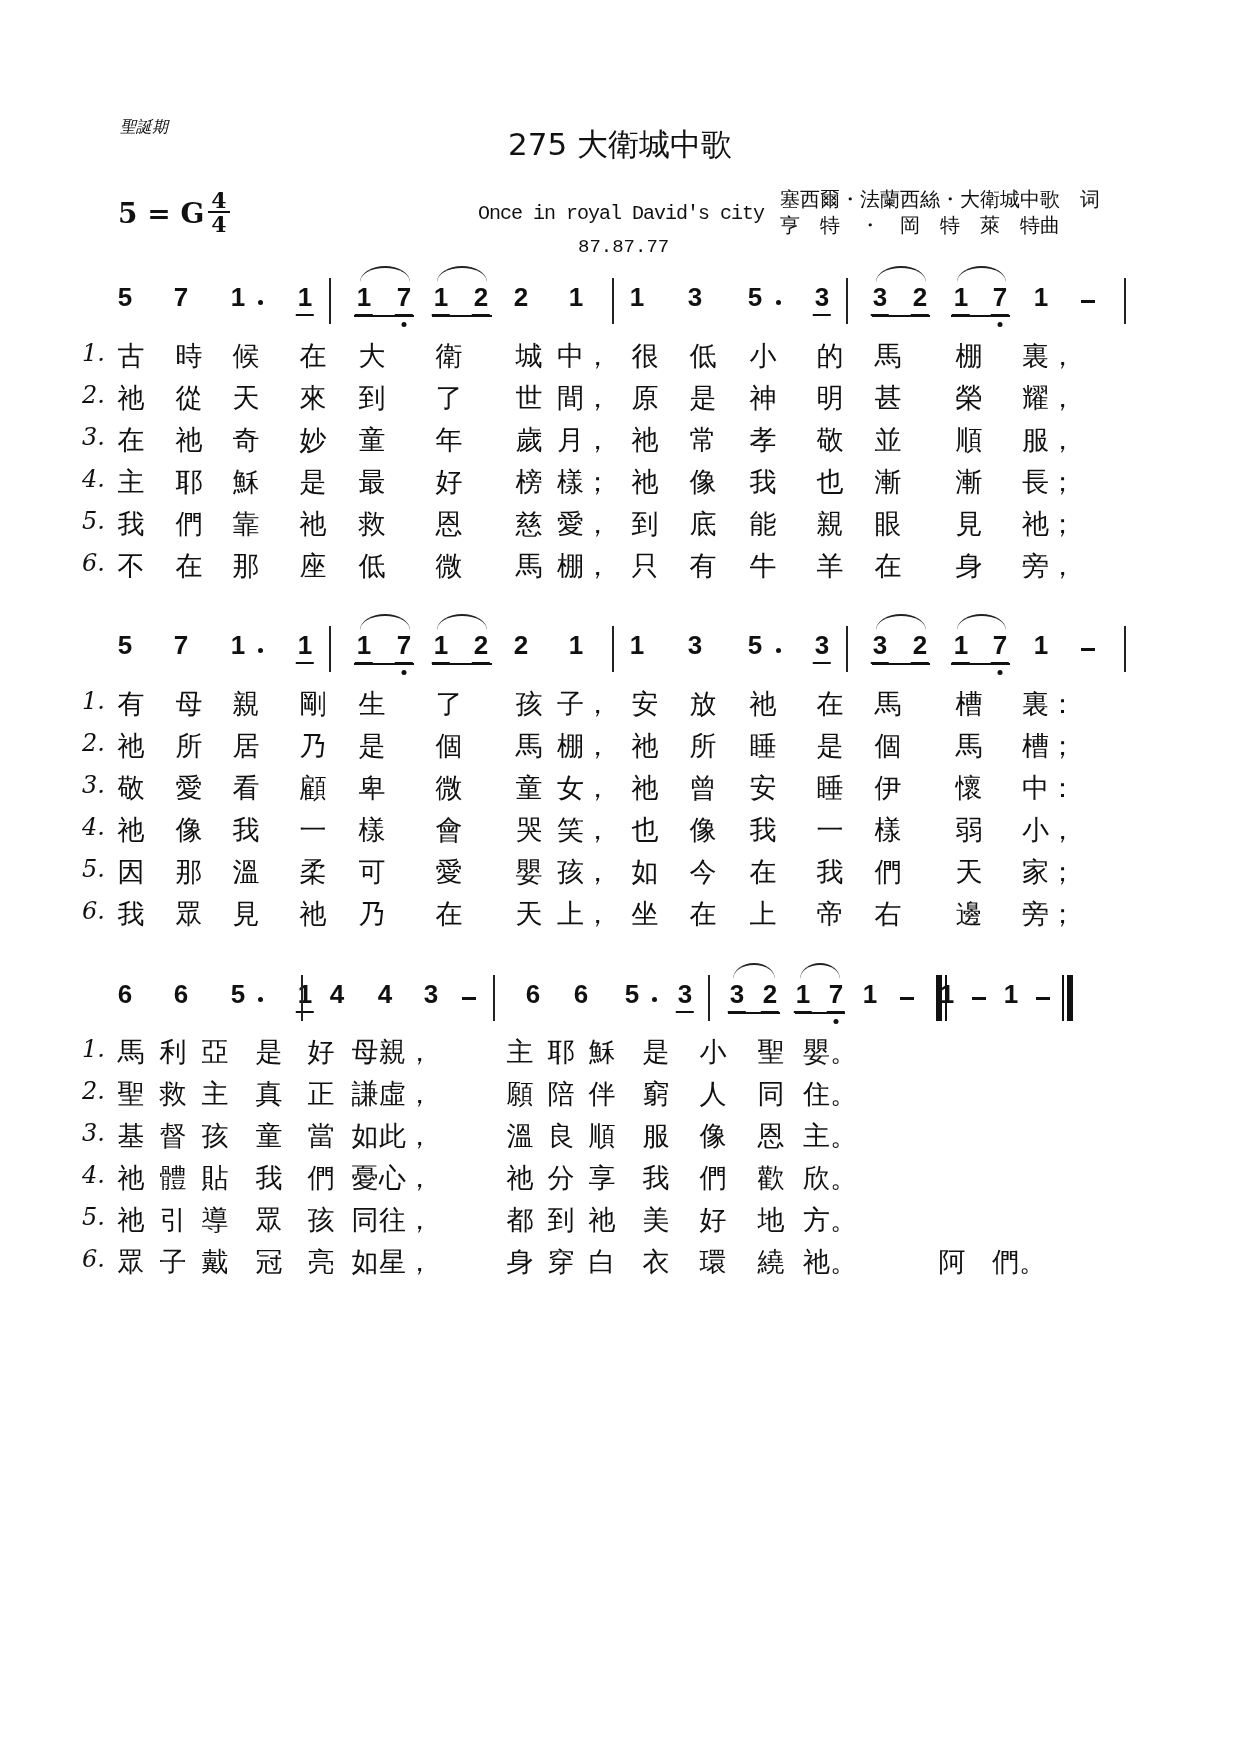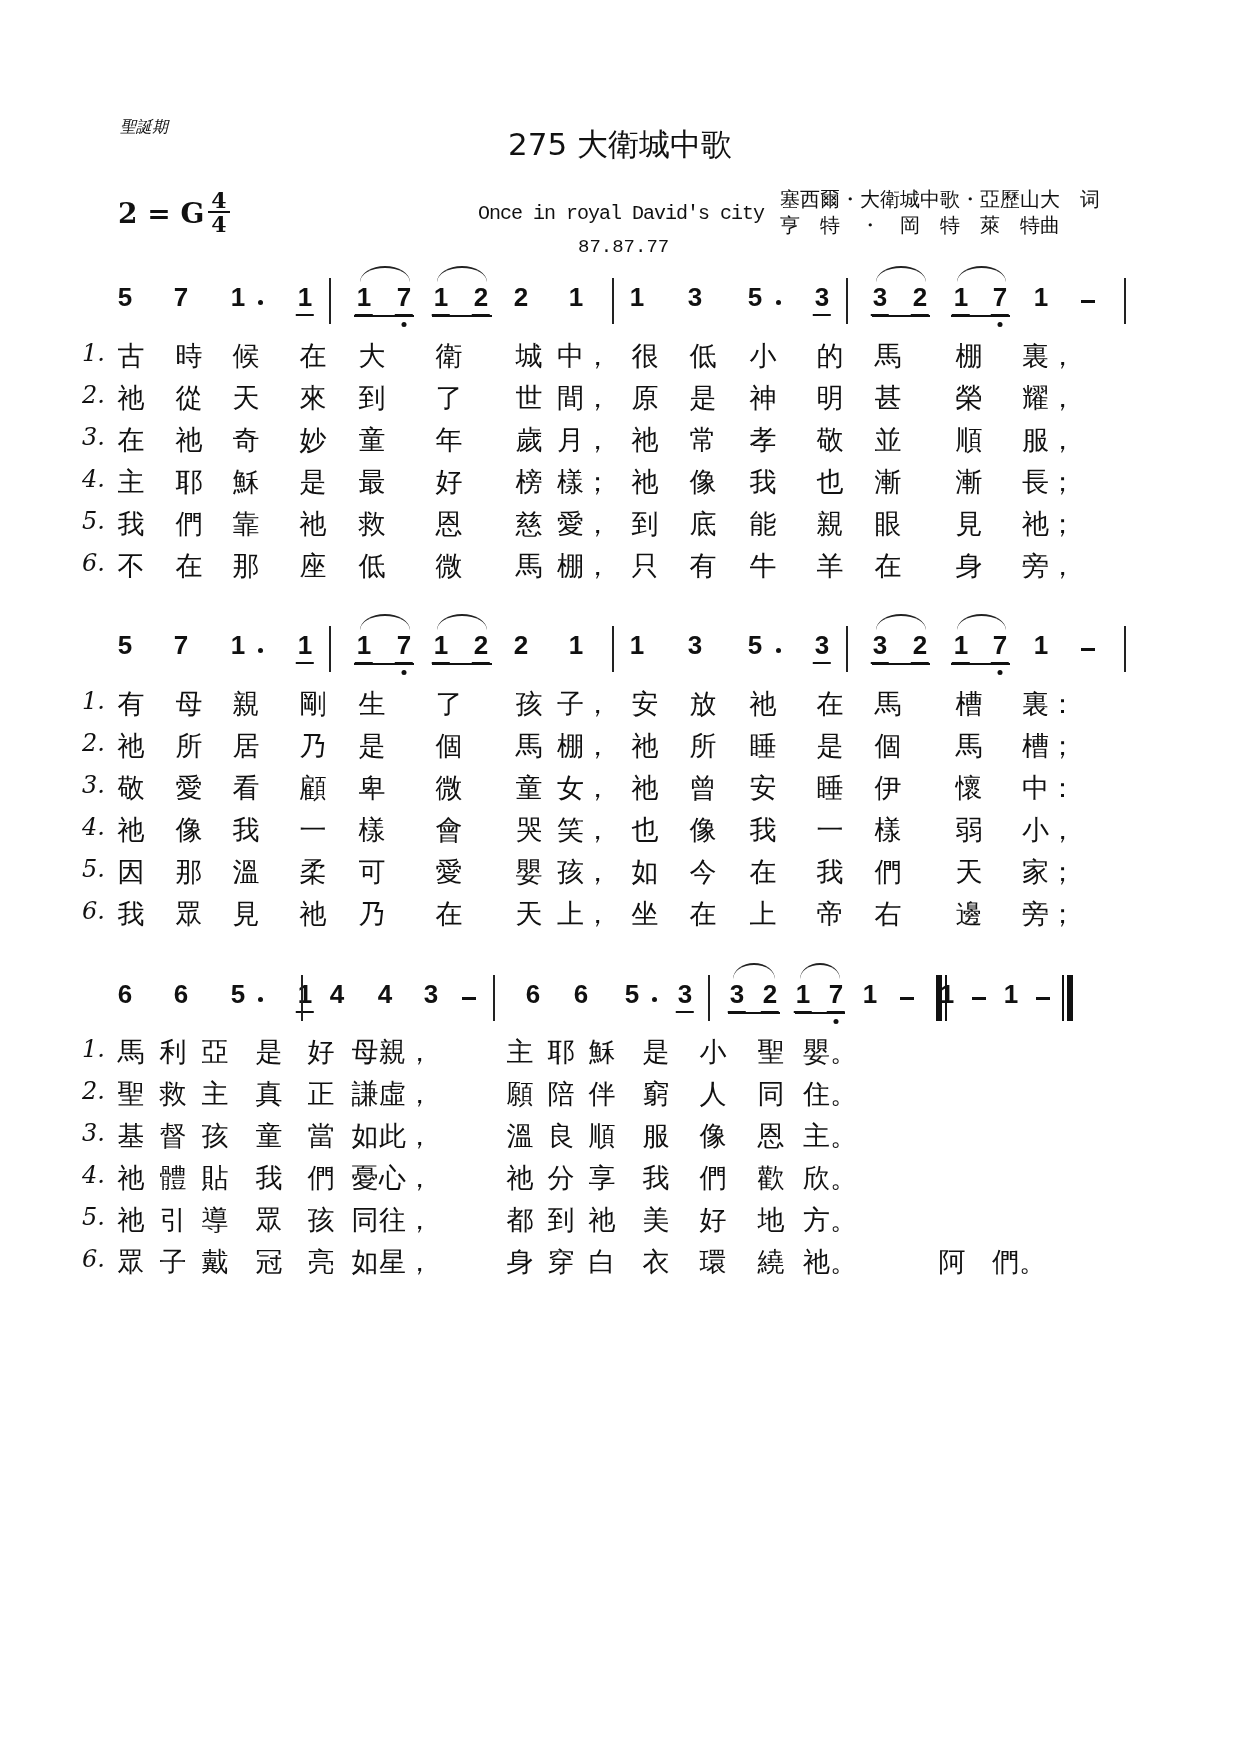--- a/index.html
+++ b/index.html
@@ -28,29 +28,29 @@
   .beam { position: absolute; height: 2px; background: #111; }
 
   .lyr { position: absolute; font-family: "DejaVu Sans", sans-serif; font-size: 27px; transform: translateX(-50%); }
   .vnum { position: absolute; font-family: "DejaVu Serif", serif; font-style: italic; font-size: 24px; }
 </style>
 </head>
 <body>
 
 <div class="abs season">聖誕期</div>
 <div class="abs title"><span>275 大衛城中歌</span></div>
-<div class="abs key">2 = G</div>
+<div class="abs key">5 = G</div>
 <div class="abs timesig">
   <div>4</div>
   <div class="bar"></div>
   <div>4</div>
 </div>
 <div class="abs eng">Once in royal David's city</div>
 <div class="abs meter">87.87.77</div>
-<div class="abs credit l1">塞西爾・大衛城中歌・亞歷山大　词</div>
+<div class="abs credit l1">塞西爾・法蘭西絲・大衛城中歌　词</div>
 <div class="abs credit l2">亨　特　・　岡　特　萊　特曲</div>
 
 <div id="score">
     <div class="n" style="left: 125px; top: 282px;">5</div>
     <div class="n" style="left: 181px; top: 282px;">7</div>
     <div class="n" style="left: 238px; top: 282px;">1</div>
     <div class="aug" style="left: 258px; top: 300px;"></div>
     <div class="n ul" style="left: 305px; top: 282px;">1</div>
     <div class="n ul" style="left: 364px; top: 282px;">1</div>
     <div class="n ul" style="left: 404px; top: 282px;">7</div>

